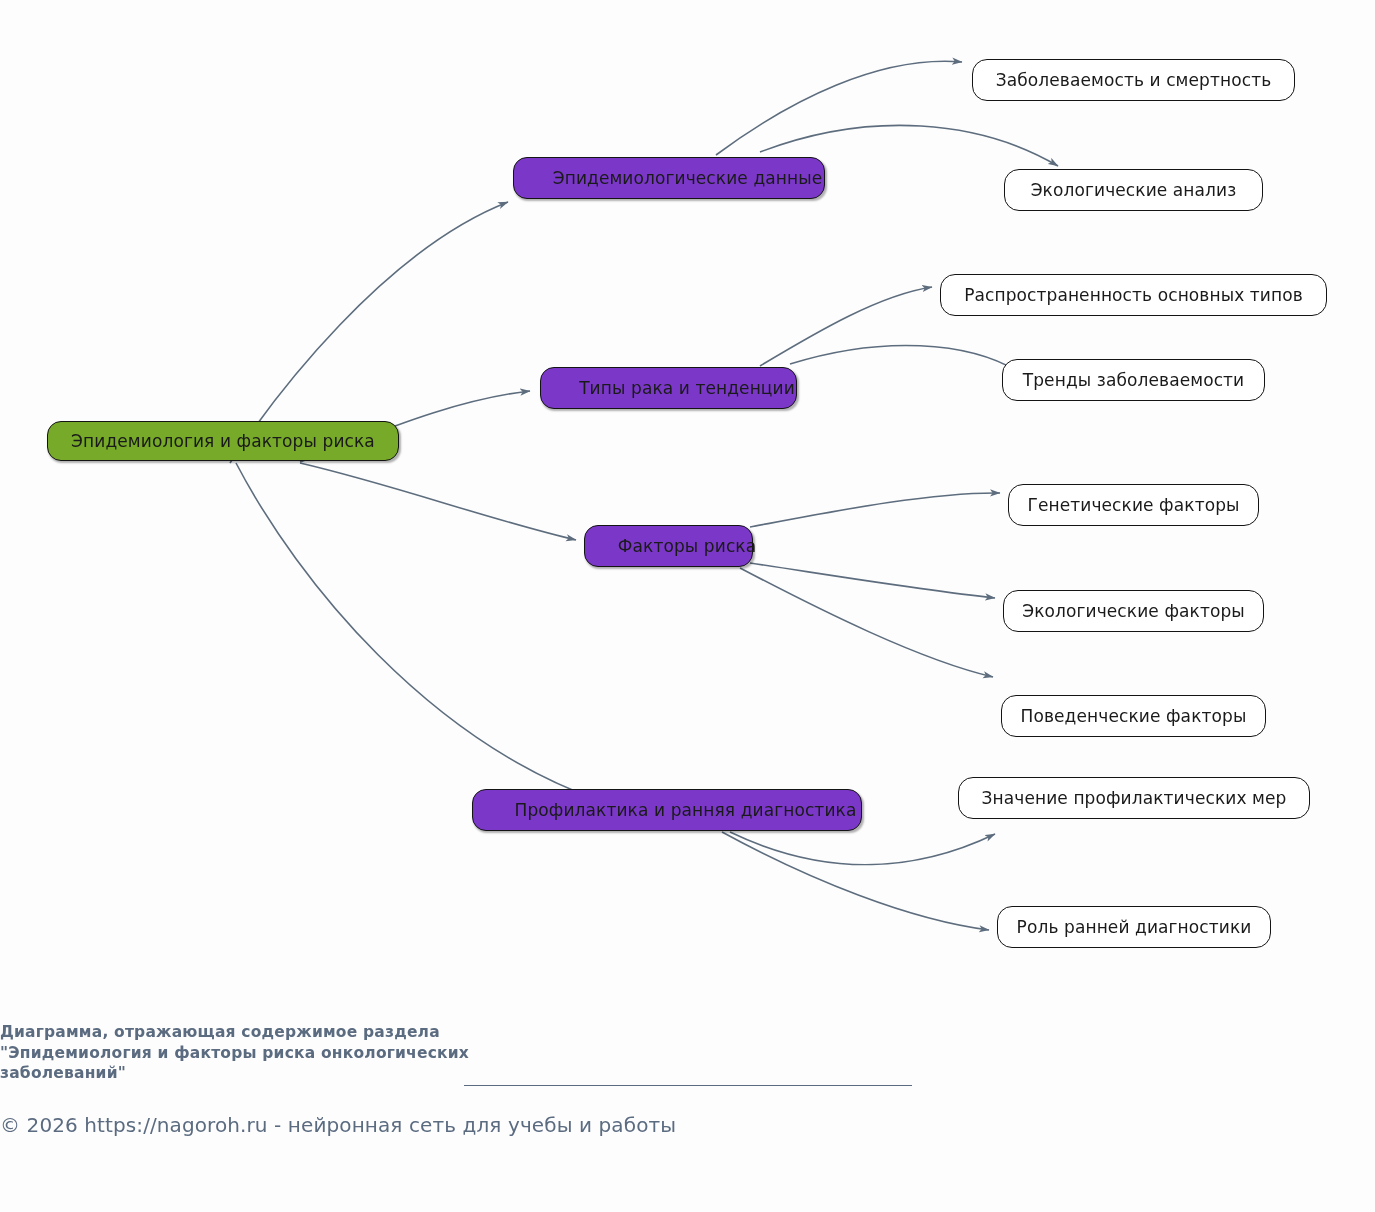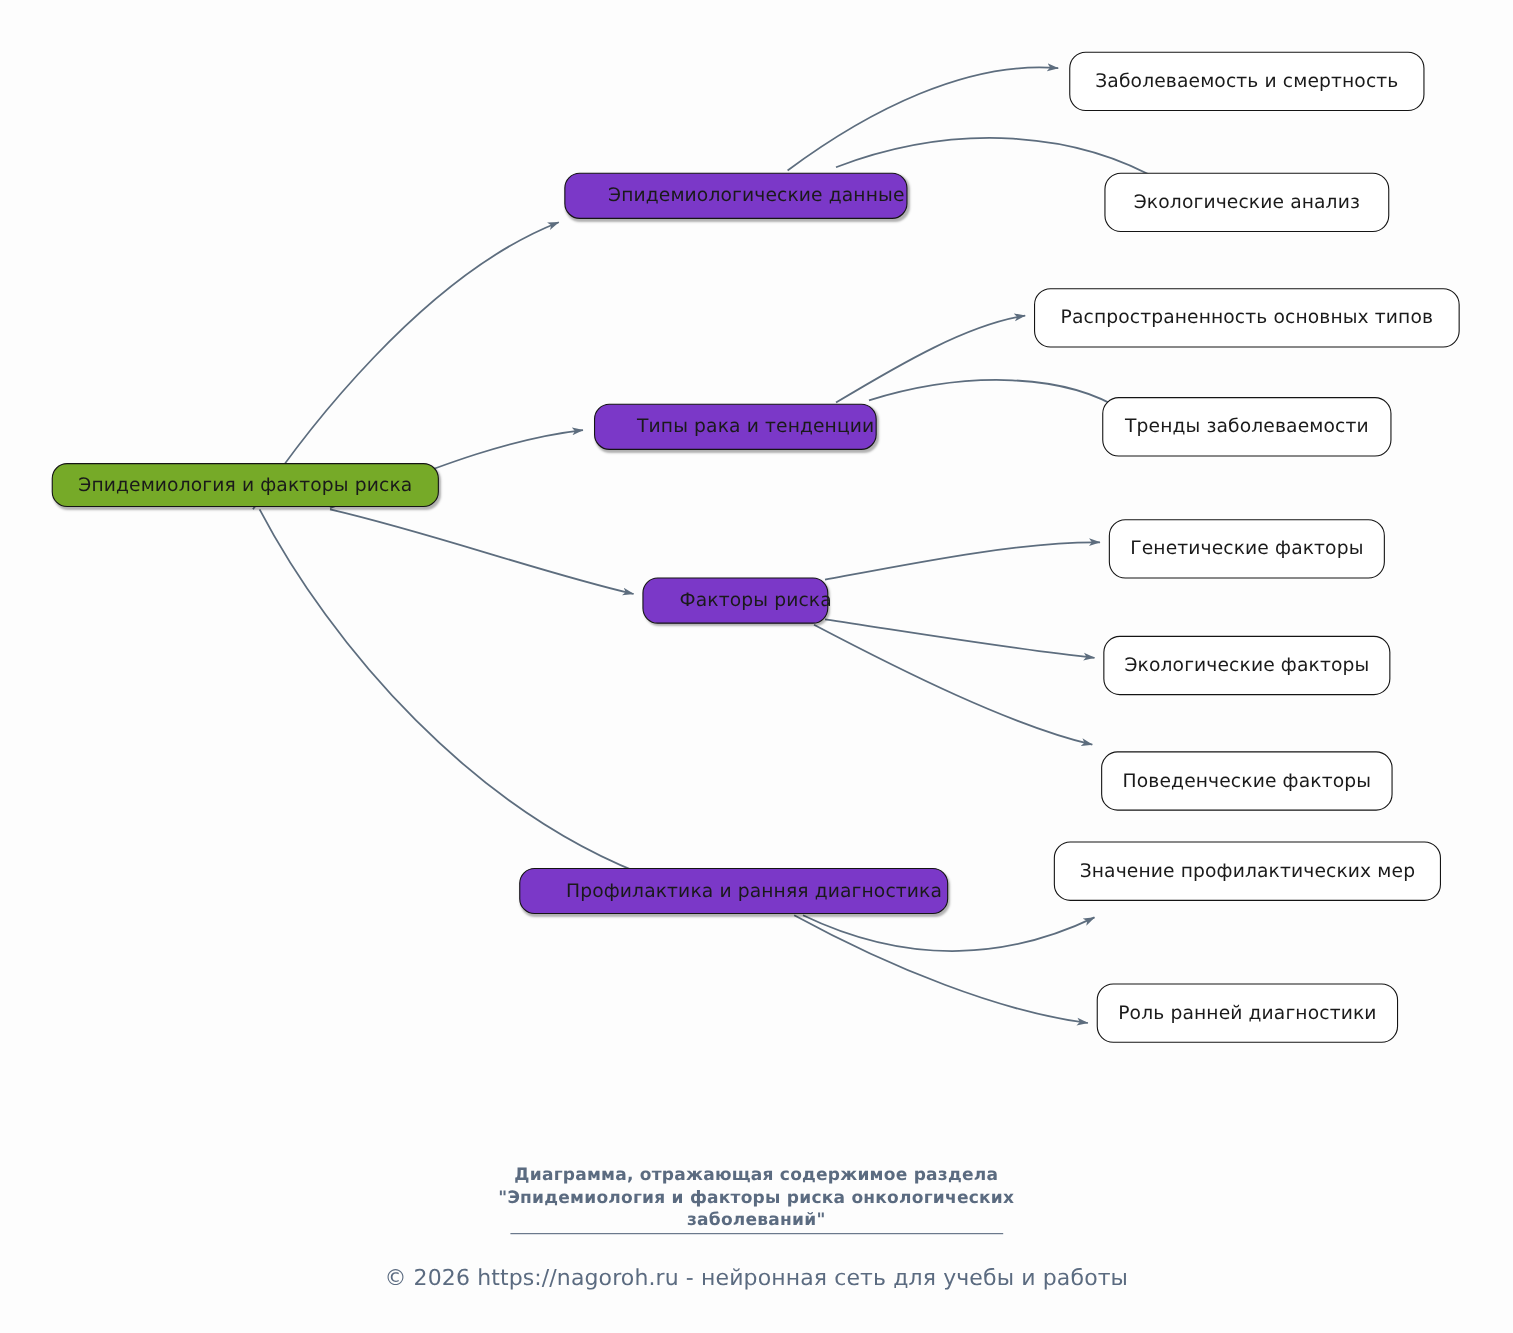--- a/index.html
+++ b/index.html
@@ -60,29 +60,28 @@
     border: 1.6px solid #141414;
     box-shadow: 1.5px 2px 2px rgba(0,0,0,0.30);
     height: 42px;
     padding-left: 37px;
   }
 
   .node-leaf {
     background: #ffffff;
     border: 1.6px solid #141414;
     border-radius: 15px;
-    height: 54px;
+    height: 42px;
+    margin-top: 12px;
   }
 
   .caption-block {
     position: absolute;
     left: 0;
     width: 1375px;
-    text-align: center;
-    margin-top: 36px;
   }
 
   .caption-title {
     top: 1022px;
     font-family: "DejaVu Sans", sans-serif;
     font-size: 15.5px;
     font-weight: bold;
     color: #5b6b80;
     line-height: 1.33;
     letter-spacing: 0.2px;
@@ -154,21 +153,21 @@
   <div class="node node-leaf" style="left:1004px; top:157px; width:259px;">
     <span>Экологические анализ</span>
   </div>
 
   <div class="node node-branch" style="left:540px; top:367px; width:257px;">
     <span>Типы рака и тенденции</span>
   </div>
   <div class="node node-leaf" style="left:940px; top:262px; width:387px;">
     <span>Распространенность основных типов</span>
   </div>
-  <div class="node node-leaf" style="left:1002px; top:361px; width:263px;">
+  <div class="node node-leaf" style="left:1002px; top:347px; width:263px;">
     <span>Тренды заболеваемости</span>
   </div>
 
   <div class="node node-branch" style="left:584px; top:525px; width:169px;">
     <span>Факторы риска</span>
   </div>
   <div class="node node-leaf" style="left:1008px; top:472px; width:251px;align-items:center;">
     <span>Генетические факторы</span>
   </div>
   <div class="node node-leaf" style="left:1003px; top:578px; width:261px;">

